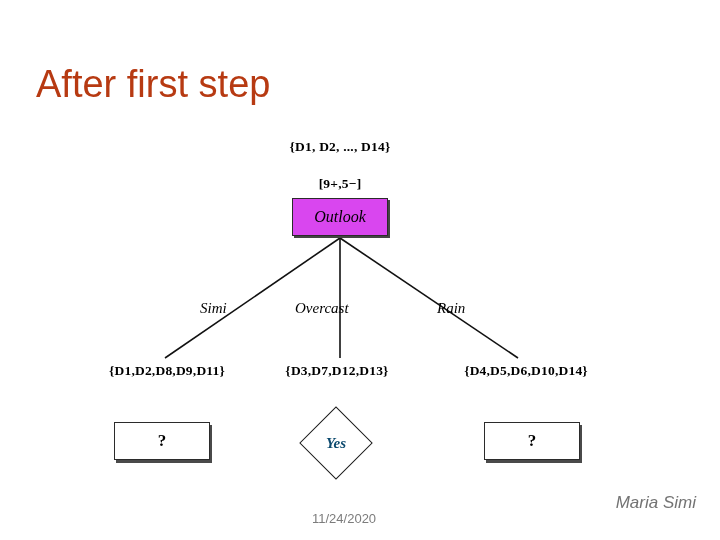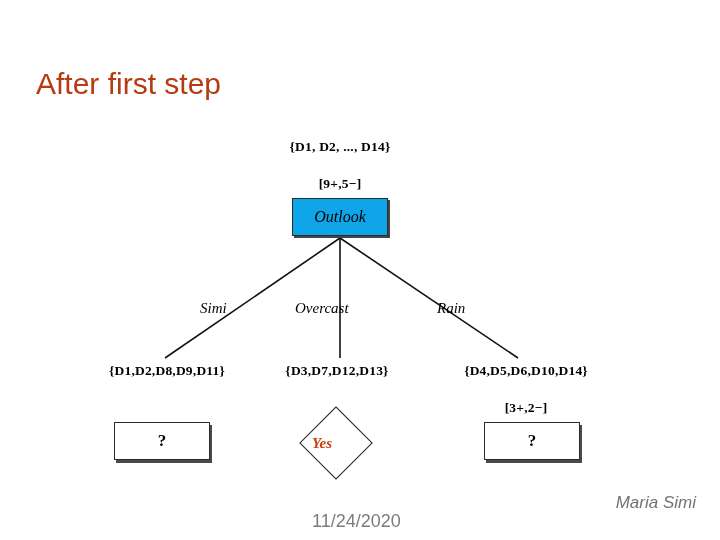--- a/index.html
+++ b/index.html
@@ -14,21 +14,21 @@
     overflow: hidden;
     font-family: "Liberation Sans", sans-serif;
   }
 
   
   #slide-title {
     position: absolute;
     left: 36px;
     top: 62px;
     font-family: "Liberation Sans", sans-serif;
-    font-size: 30px;
+    font-size: 38px;
     line-height: 44px;
     color: #b73a12;
     white-space: nowrap;
     letter-spacing: 0px;
   }
 
   
   #diagram {
     position: absolute;
     left: 0;
@@ -69,21 +69,21 @@
     top: 18px;
     width: 260px;
   }
 
   
   .test-box {
     position: absolute;
     width: 96px;
     height: 38px;
     border: 1.5px solid #2b2b2b;
-    background: #0ea5e9;
+    background: #d946ef;
     box-sizing: border-box;
     display: flex;
     align-items: center;
     justify-content: center;
     font-family: "Liberation Serif", "DejaVu Serif", serif;
     font-style: italic;
     font-size: 16px;
     color: #000000;
   }
   #outlook-box {
@@ -136,41 +136,41 @@
     height: 52px;
     left: 310px;
     top: 297px;
     border: 1.5px solid #1d1d1d;
     transform: rotate(45deg);
     background: #ffffff;
     box-sizing: border-box;
   }
   .leaf-diamond-text {
     position: absolute;
-    left: 296px;
+    left: 310px;
     top: 297px;
     width: 52px;
     height: 52px;
     display: flex;
     align-items: center;
     justify-content: center;
     font-family: "Liberation Serif", "DejaVu Serif", serif;
     font-style: italic;
     font-weight: bold;
     font-size: 15px;
-    color: #c2410c;
+    color: #0c4a6e;
   }
 
   
   #footer-date {
     position: absolute;
     left: 312px;
     top: 511px;
     font-family: "Liberation Sans", sans-serif;
-    font-size: 18px;
+    font-size: 13px;
     color: #7c7c7c;
     white-space: nowrap;
   }
   #footer-author {
     position: absolute;
     right: 24px;
     top: 493px;
     font-family: "Liberation Sans", sans-serif;
     font-style: italic;
     font-size: 17px;
@@ -205,21 +205,20 @@
   <div id="child-left" class="node-label">
     <div class="node-set serif-bold">{D1,D2,D8,D9,D11}</div>
   </div>
 
   <div id="child-mid" class="node-label">
     <div class="node-set serif-bold">{D3,D7,D12,D13}</div>
   </div>
 
   <div id="child-right" class="node-label">
     <div class="node-set serif-bold">{D4,D5,D6,D10,D14}</div>
-    <div class="node-count serif-bold">[3+,2−]</div>
   </div>
 
   <div id="leaf-left" class="leaf-box">?</div>
 
   <div class="leaf-diamond"></div>
   <div class="leaf-diamond-text">Yes</div>
 
   <div id="leaf-right" class="leaf-box">?</div>
 
 </div>

